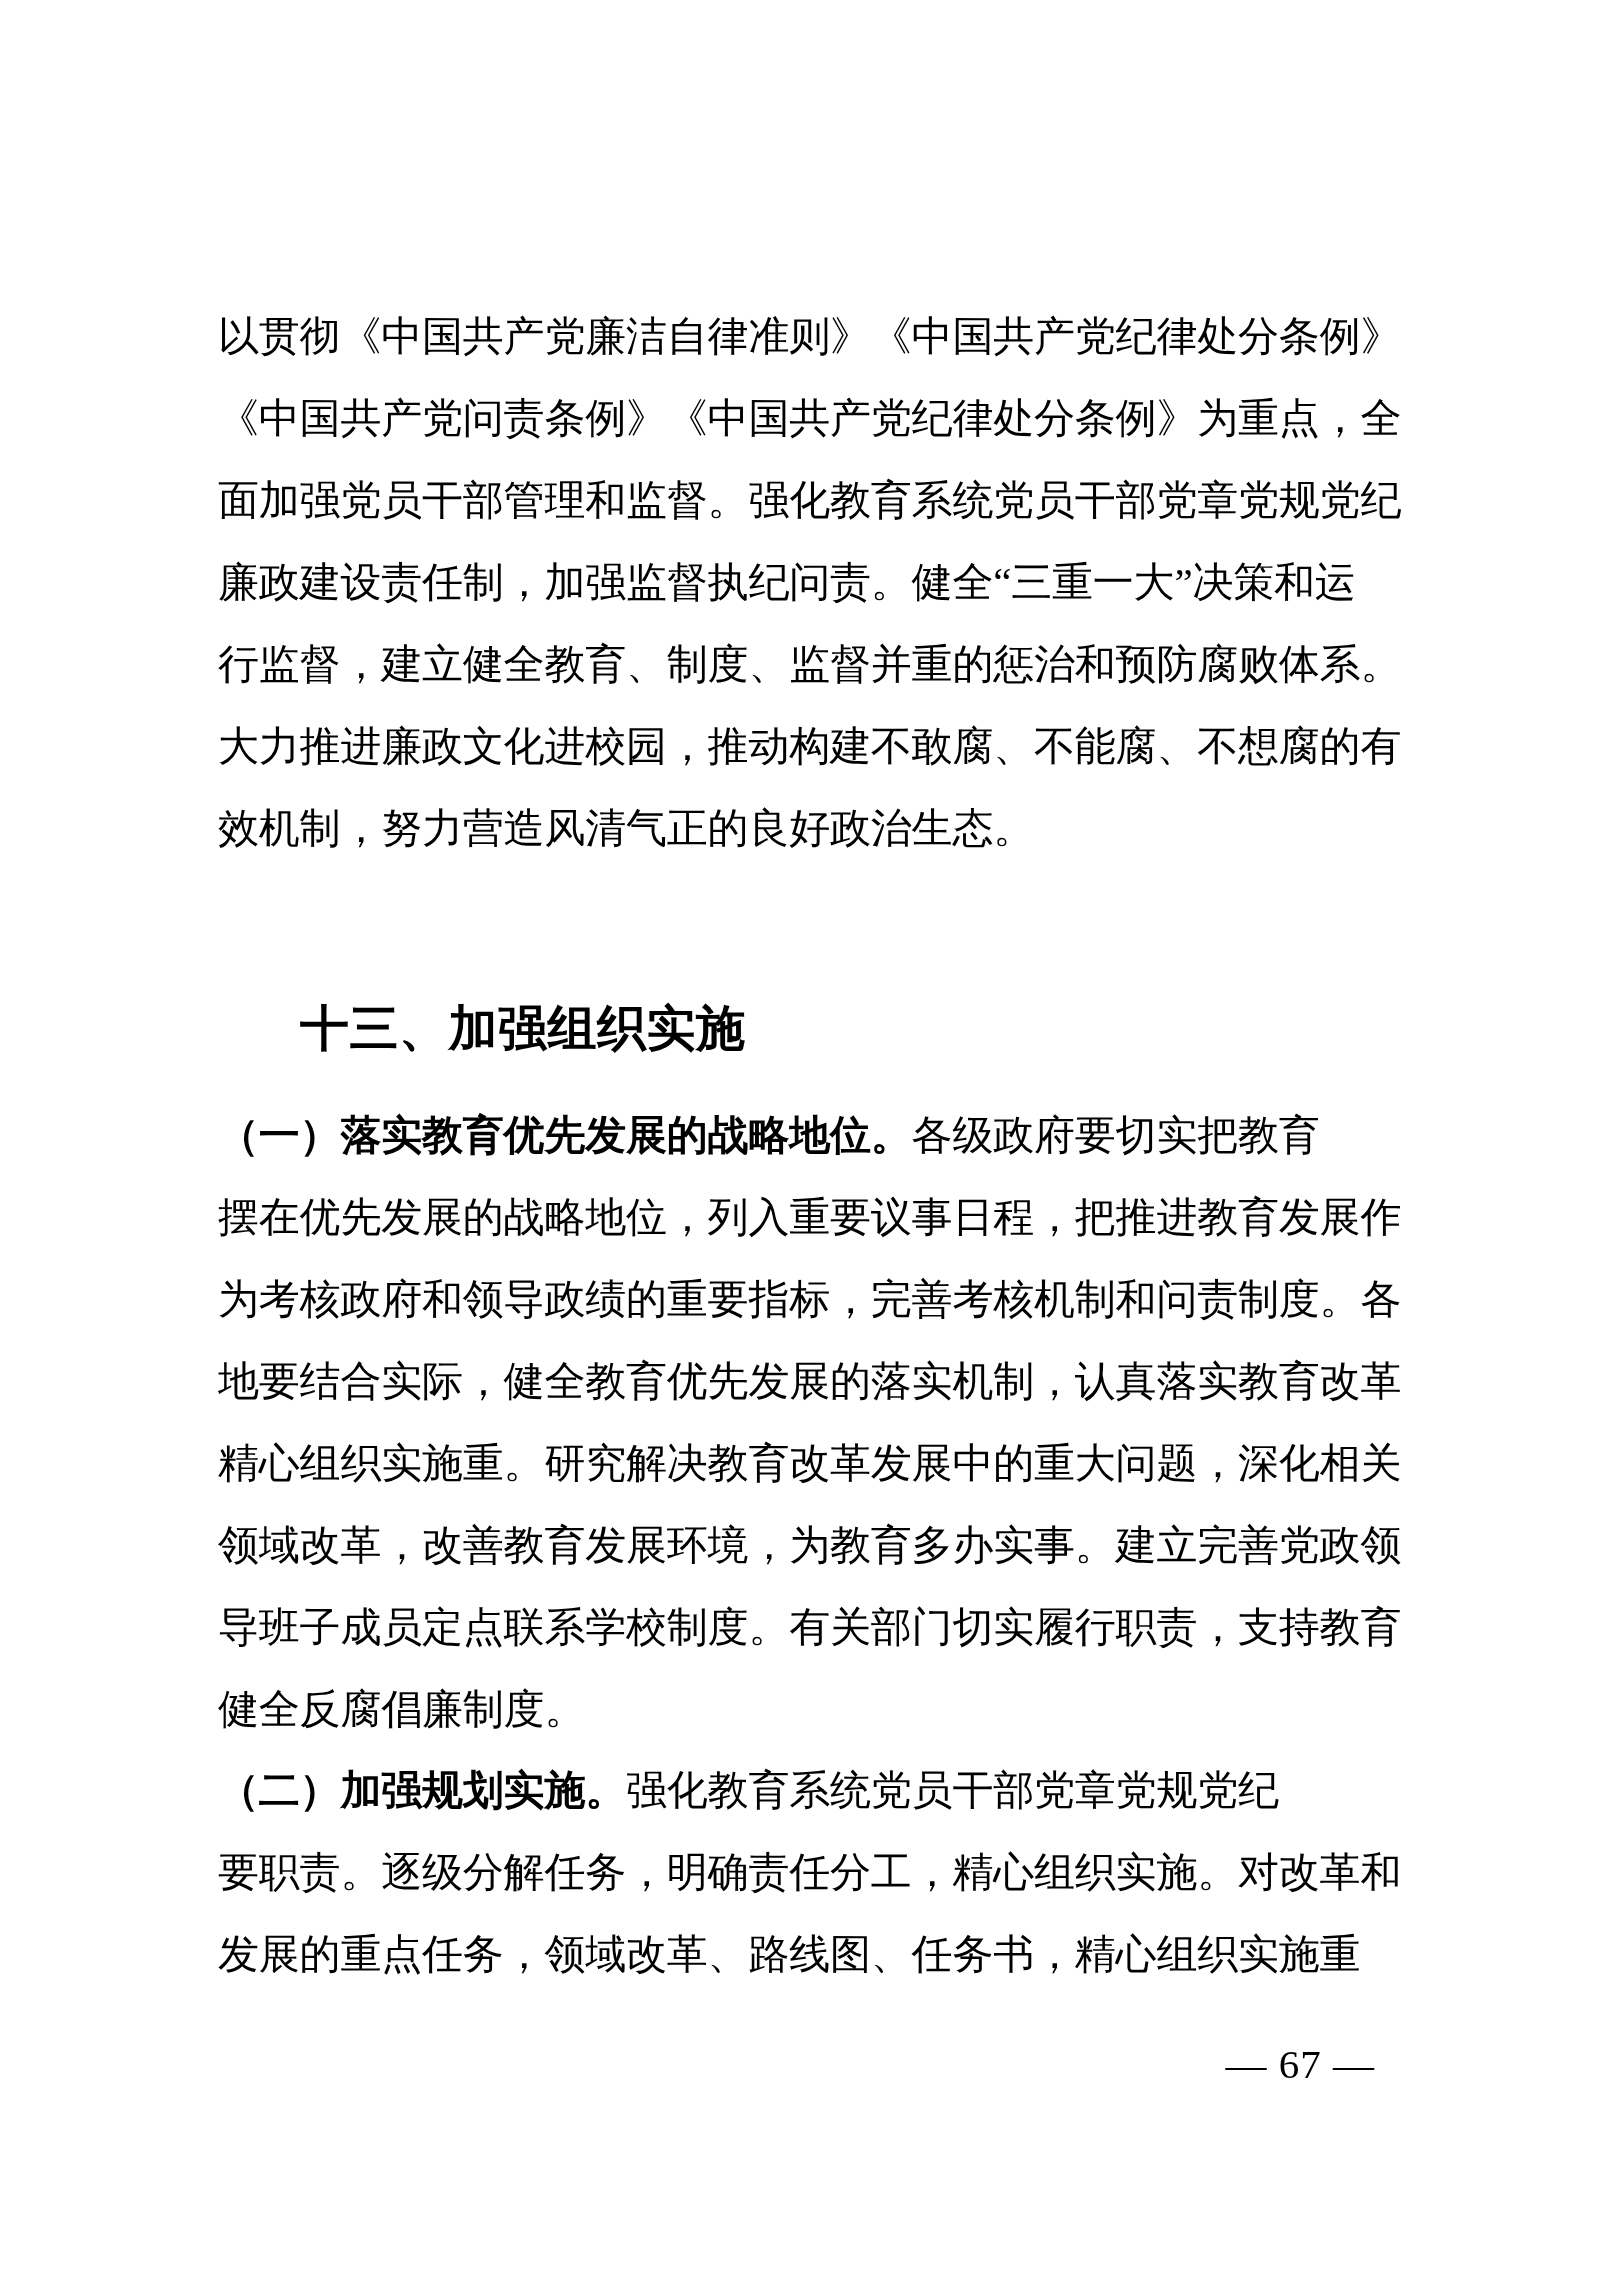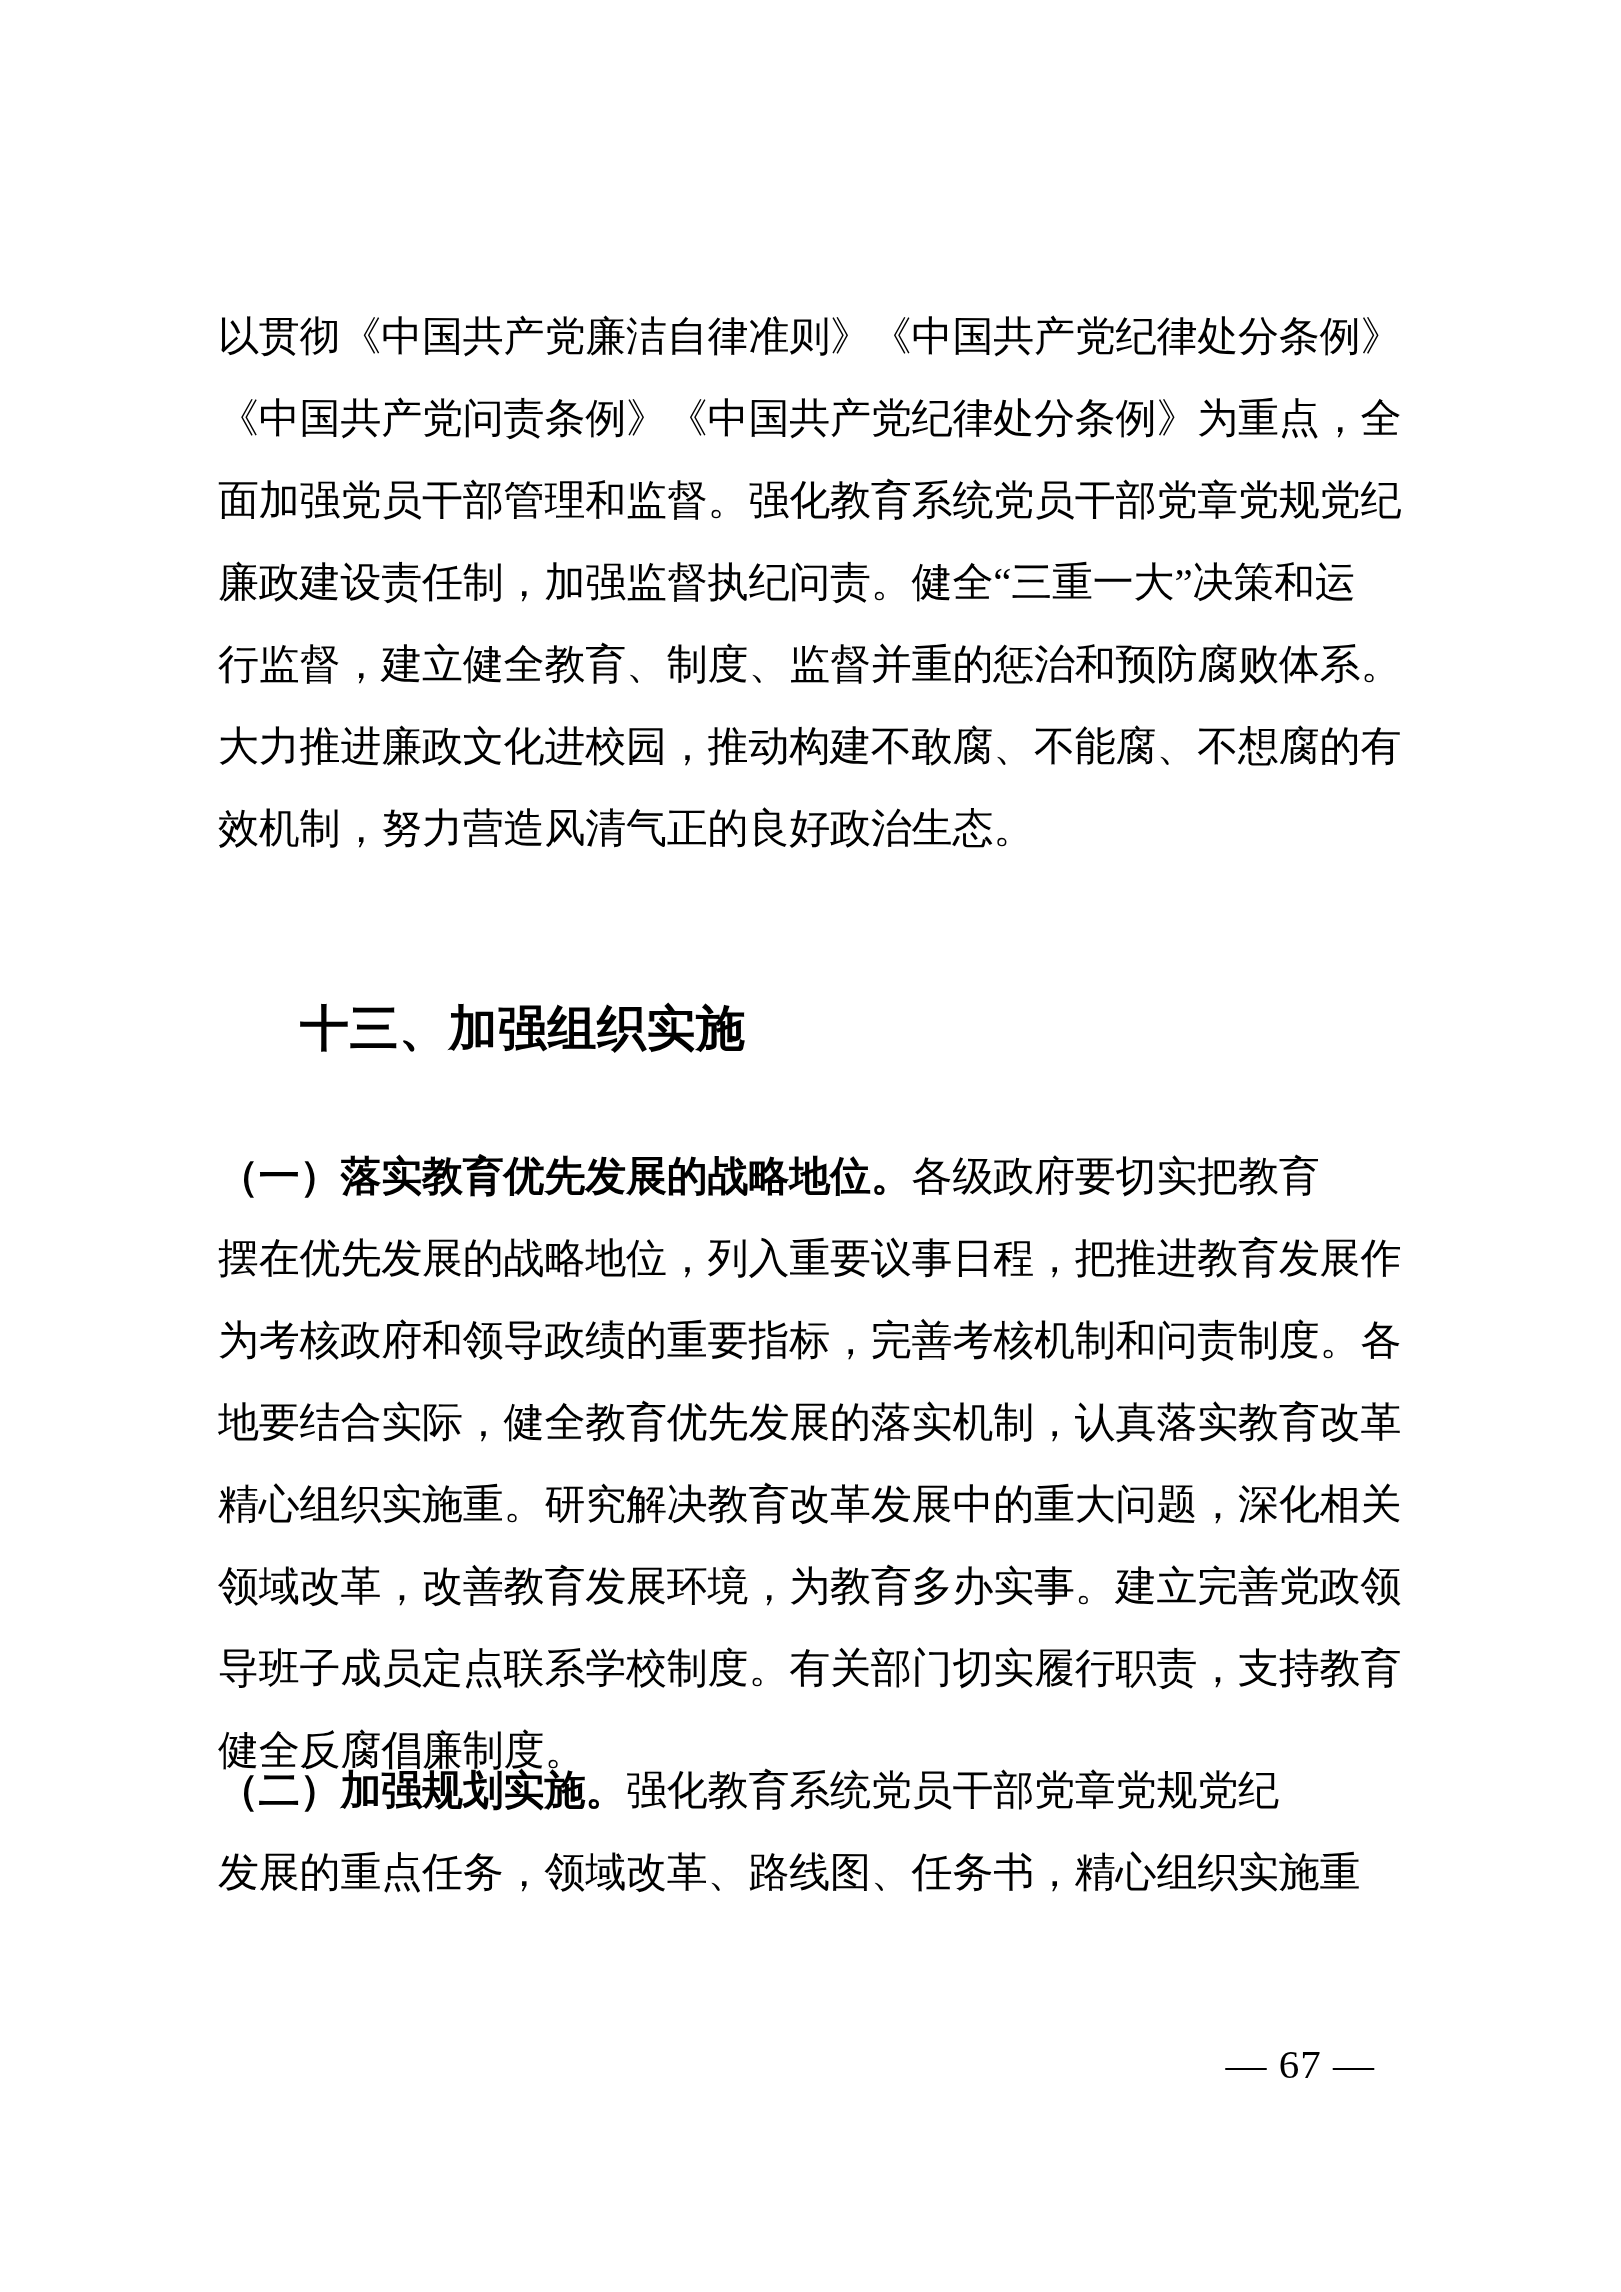--- a/index.html
+++ b/index.html
@@ -48,21 +48,21 @@
     position: absolute;
     top: 2035px;
     right: 246px;
     height: 59px;
     line-height: 59px;
     font-size: 41px;
     letter-spacing: 1px;
     white-space: nowrap;
   }
   #p-continuation { top: 295px; }
-  #p-one { top: 1135px; }
+  #p-one { top: 1094px; }
   #p-two { top: 1749px; }
 </style>
 </head>
 <body>
 
 <div class="page">
 
   <div id="p-continuation" class="text-block">
     <span class="line">以贯彻《中国共产党廉洁自律准则》《中国共产党纪律处分条例》</span>
     <span class="line">《中国共产党问责条例》《中国共产党纪律处分条例》为重点，全</span>
@@ -81,19 +81,20 @@
     <span class="line">为考核政府和领导政绩的重要指标，完善考核机制和问责制度。各</span>
     <span class="line">地要结合实际，健全教育优先发展的落实机制，认真落实教育改革</span>
     <span class="line">精心组织实施重。研究解决教育改革发展中的重大问题，深化相关</span>
     <span class="line">领域改革，改善教育发展环境，为教育多办实事。建立完善党政领</span>
     <span class="line">导班子成员定点联系学校制度。有关部门切实履行职责，支持教育</span>
     <span class="line">健全反腐倡廉制度。</span>
   </div>
 
   <div id="p-two" class="text-block">
     <span class="line"><span class="lead-bold">（二）加强规划实施。</span><span>强化教育系统党员干部党章党规党纪</span></span>
+    <span class="line">要职责。逐级分解任务，明确责任分工，精心组织实施。对改革和</span>
     <span class="line">发展的重点任务，领域改革、路线图、任务书，精心组织实施重</span>
   </div>
 
   <div class="page-footer">— 67 —</div>
 
 </div>
 
 
 </body></html>

